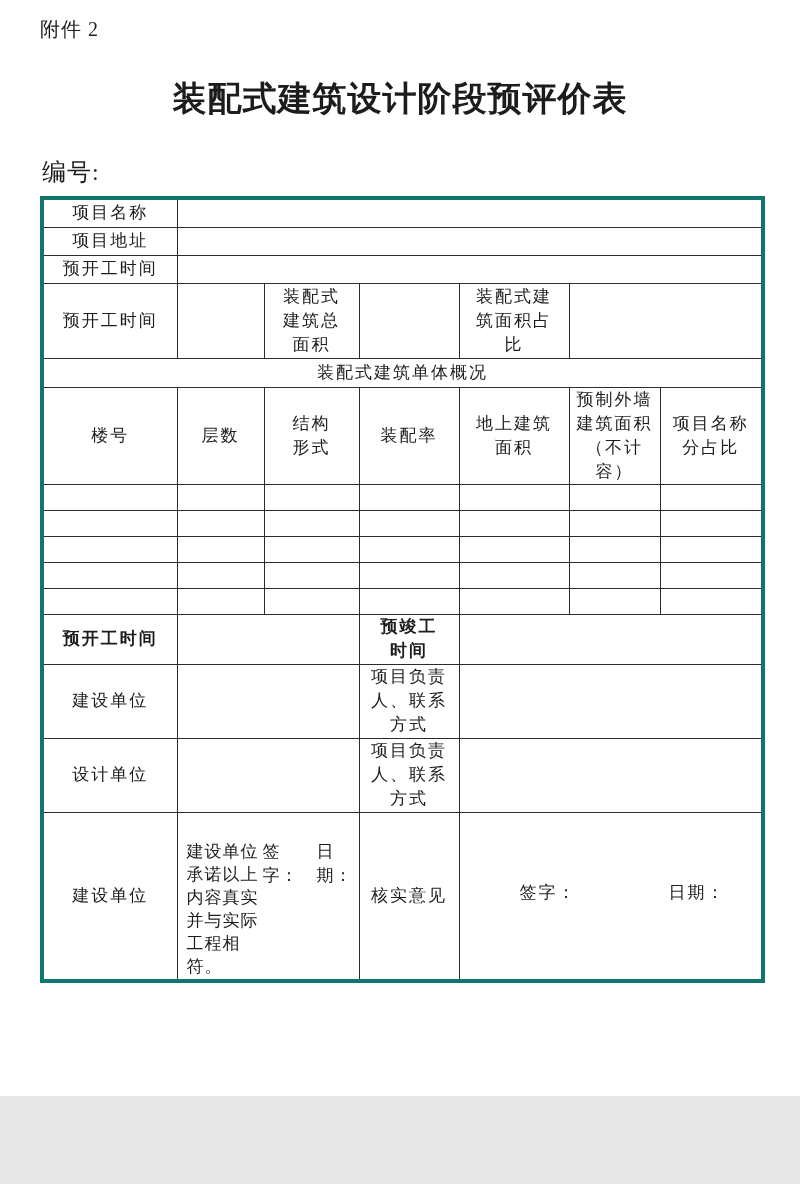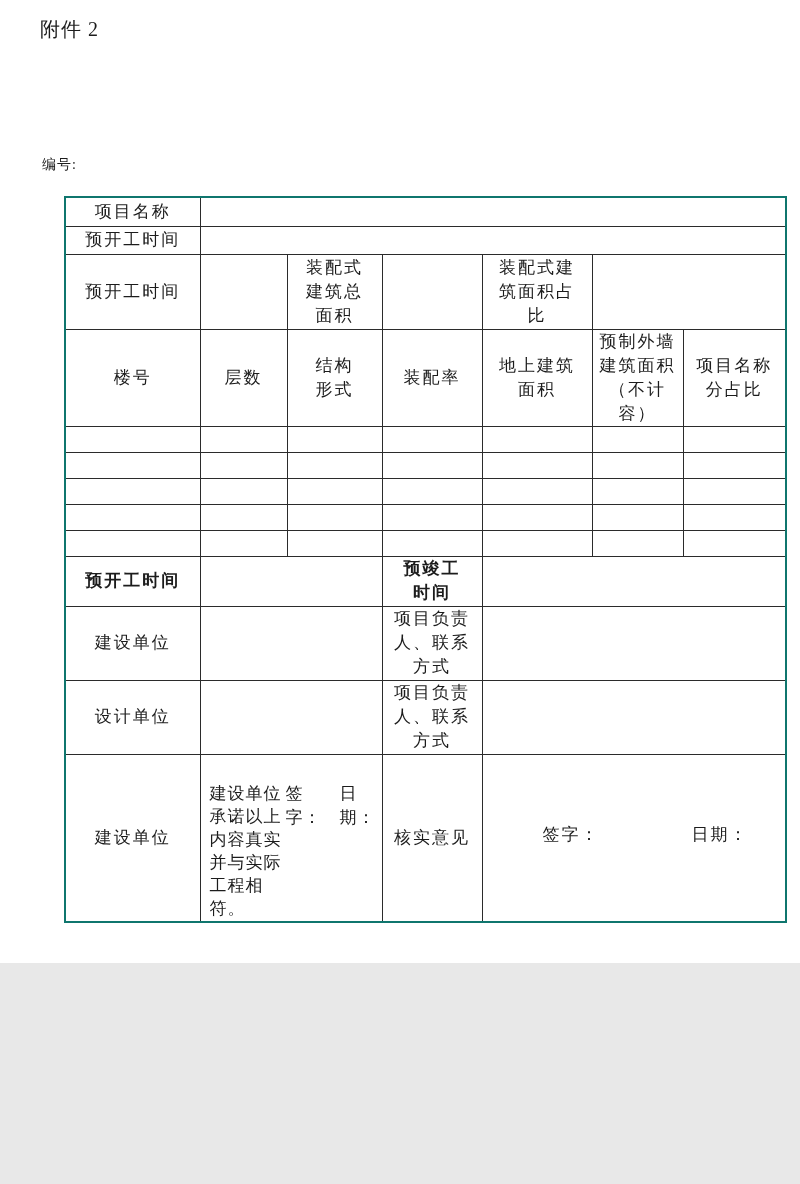--- a/index.html
+++ b/index.html
@@ -1,20 +1,20 @@
 <!DOCTYPE html>
 <html><head>
 <meta charset="utf-8">
 <style>
   * { margin: 0; padding: 0; box-sizing: border-box; }
   html, body { background: #e8e8e8; }
   .page {
     position: relative;
     width: 800px;
-    height: 963px;
+    height: 1096px;
     margin: 0 auto;
     background: #ffffff;
     font-family: "Liberation Serif", "DejaVu Serif", serif;
     color: #1c1c1c;
     overflow: hidden;
   }
   .attachment {
     position: absolute;
     left: 40px;
     top: 16px;
@@ -28,32 +28,31 @@
     width: 100%;
     text-align: center;
     font-size: 34px;
     font-weight: bold;
     letter-spacing: 1px;
   }
   .serial {
     position: absolute;
     left: 42px;
     top: 156px;
-    font-size: 14px;
+    font-size: 24px;
     letter-spacing: 1px;
   }
   table.form-table {
     position: absolute;
     left: 40px;
     top: 196px;
     width: 721px;
     border-collapse: collapse;
     table-layout: fixed;
-    border: 2px solid #0f766e;
-    margin-left: 24px;
+    border: 4px solid #0f766e;
   }
   table.form-table td {
     border: 1px solid #2b2b2b;
     font-size: 17px;
     line-height: 24px;
     text-align: center;
     vertical-align: middle;
     letter-spacing: 2px;
     white-space: pre-line;
     overflow: hidden;
@@ -102,53 +101,61 @@
     letter-spacing: 2px;
   }
 </style>
 </head>
 <body>
 
 <div class="page">
 
   <div class="attachment">附件 2</div>
 
+  <div class="doc-title">装配式建筑设计阶段预评价表</div>
 
   <div class="serial">编号:</div>
 
   <table class="form-table">
     <colgroup>
       <col style="width:135px">
       <col style="width:87px">
       <col style="width:95px">
       <col style="width:100px">
       <col style="width:110px">
       <col style="width:91px">
       <col style="width:103px">
     </colgroup>
     <tbody>
       <tr class="h29">
         <td>项目名称</td>
         <td colspan="6"></td>
       </tr>
       <tr class="h28">
+        <td>项目地址</td>
+        <td colspan="6"></td>
+      </tr>
+      <tr class="h28">
         <td>预开工时间</td>
         <td colspan="6"></td>
       </tr>
       <tr class="h75">
         <td>预开工时间</td>
         <td></td>
         <td>装配式
 建筑总
 面积</td>
         <td></td>
         <td>装配式建
 筑面积占
 比</td>
         <td colspan="2"></td>
+      </tr>
+      <tr class="h29">
+        <td colspan="7">装配式建筑单体概况</td>
       </tr>
       <tr class="h87">
         <td>楼号</td>
         <td>层数</td>
         <td>结构
 形式</td>
         <td>装配率</td>
         <td>地上建筑
 面积</td>
         <td>预制外墙

